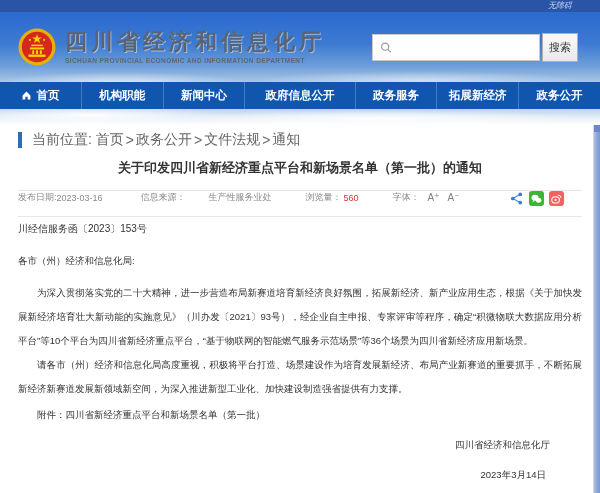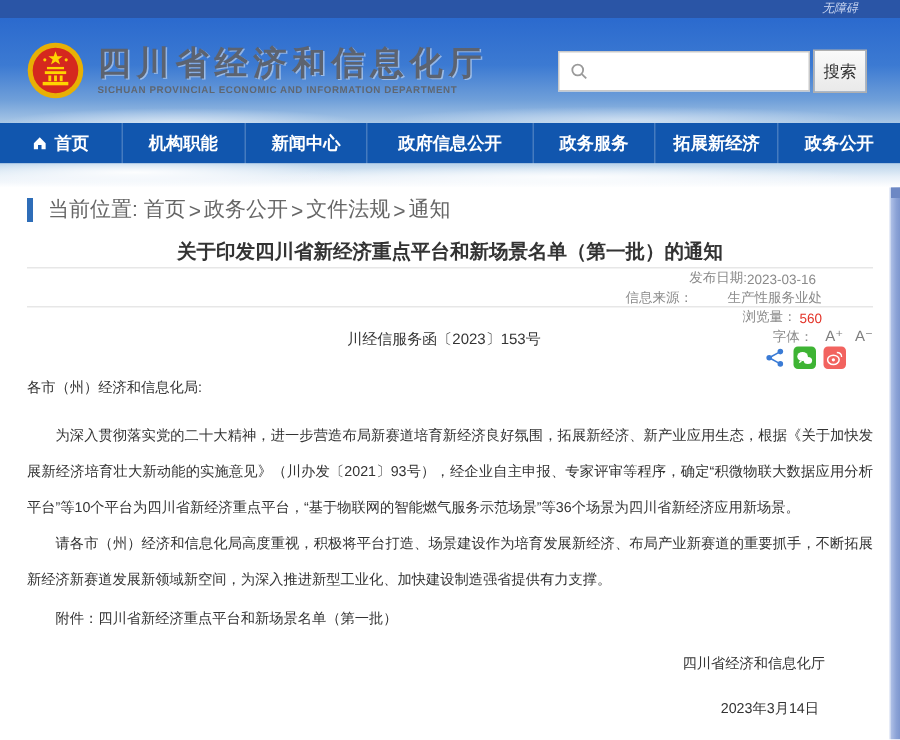--- a/index.html
+++ b/index.html
@@ -41,34 +41,34 @@
 
   
   .content { padding:0 18px; }
   .breadcrumb { margin-top:6px; height:17px; display:flex; align-items:center; font-size:14px; color:#666; }
   .crumb-bar { width:4px; height:16px; background:var(--breadcrumb-bar-blue,#2e6db8); margin-right:10px; }
   .crumb-link { cursor:pointer; }
   .crumb-sep { margin:0 2px; }
 
   .article-title { margin-top:10px; text-align:center; font-size:13px; font-weight:bold; color:#333; line-height:20px; }
 
-  .meta-row { margin-top:0; height:27px; border-top:1px solid #e7e7e7; border-bottom:1px solid #e7e7e7;
-    display:flex; align-items:flex-end; font-size:9px; color:#8a8a8a;flex-direction:column; }
+  .meta-row { margin-top:12px; height:27px; border-top:1px solid #e7e7e7; border-bottom:1px solid #e7e7e7;
+    display:flex; align-items:flex-start; font-size:9px; color:#8a8a8a; }
   .meta-item { display:flex; align-items:center; }
   .m-date { margin-right:38px; } .m-source { margin-right:34px;gap:23px; } .m-views { margin-right:34px; }
   .views-value { color:var(--views-red,#e33227); margin-left:2px; }
   .font-btn { margin-left:8px; color:#7d7d7d; cursor:pointer; font-size:10px; }
   .share-icons { margin-left:auto; display:flex; align-items:center; gap:5px; padding-right:18px; }
   .ic { width:15px; height:15px; border-radius:3px; display:flex; align-items:center; justify-content:center; cursor:pointer; }
   .ic-share { background:transparent; }
   .ic-wechat { background:var(--wechat-green,#3eb434); }
   .ic-weibo { background:var(--weibo-red,#f2635f); }
 
   .doc { font-size:9.5px; color:#333; line-height:24px; }
-  .doc-number { margin-top:10px; text-align:center; padding-right:8px; font-size:10px; }
+  .doc-number { text-align:left; padding-right:8px; font-size:10px; }
   .salutation { margin-top:8px; }
   .para1 { margin-top:8px; text-indent:2em; text-align:justify; }
   .para2 { margin-top:0; text-indent:2em; text-align:justify; }
   .attachment { margin-top:2px; text-indent:2em; cursor:pointer; }
   .signer { margin-top:6px; text-align:right; padding-right:32px; }
   .sign-date { margin-top:6px; text-align:right; padding-right:36px; }
 
   
   .scrollbar { position:absolute; top:125px; right:0; bottom:0; width:7px;
     background:linear-gradient(90deg,#aebfe6 0%,#8ba2d6 60%,#7e97cf 100%); border-left:1px solid #cdd8ef; cursor:pointer; }

